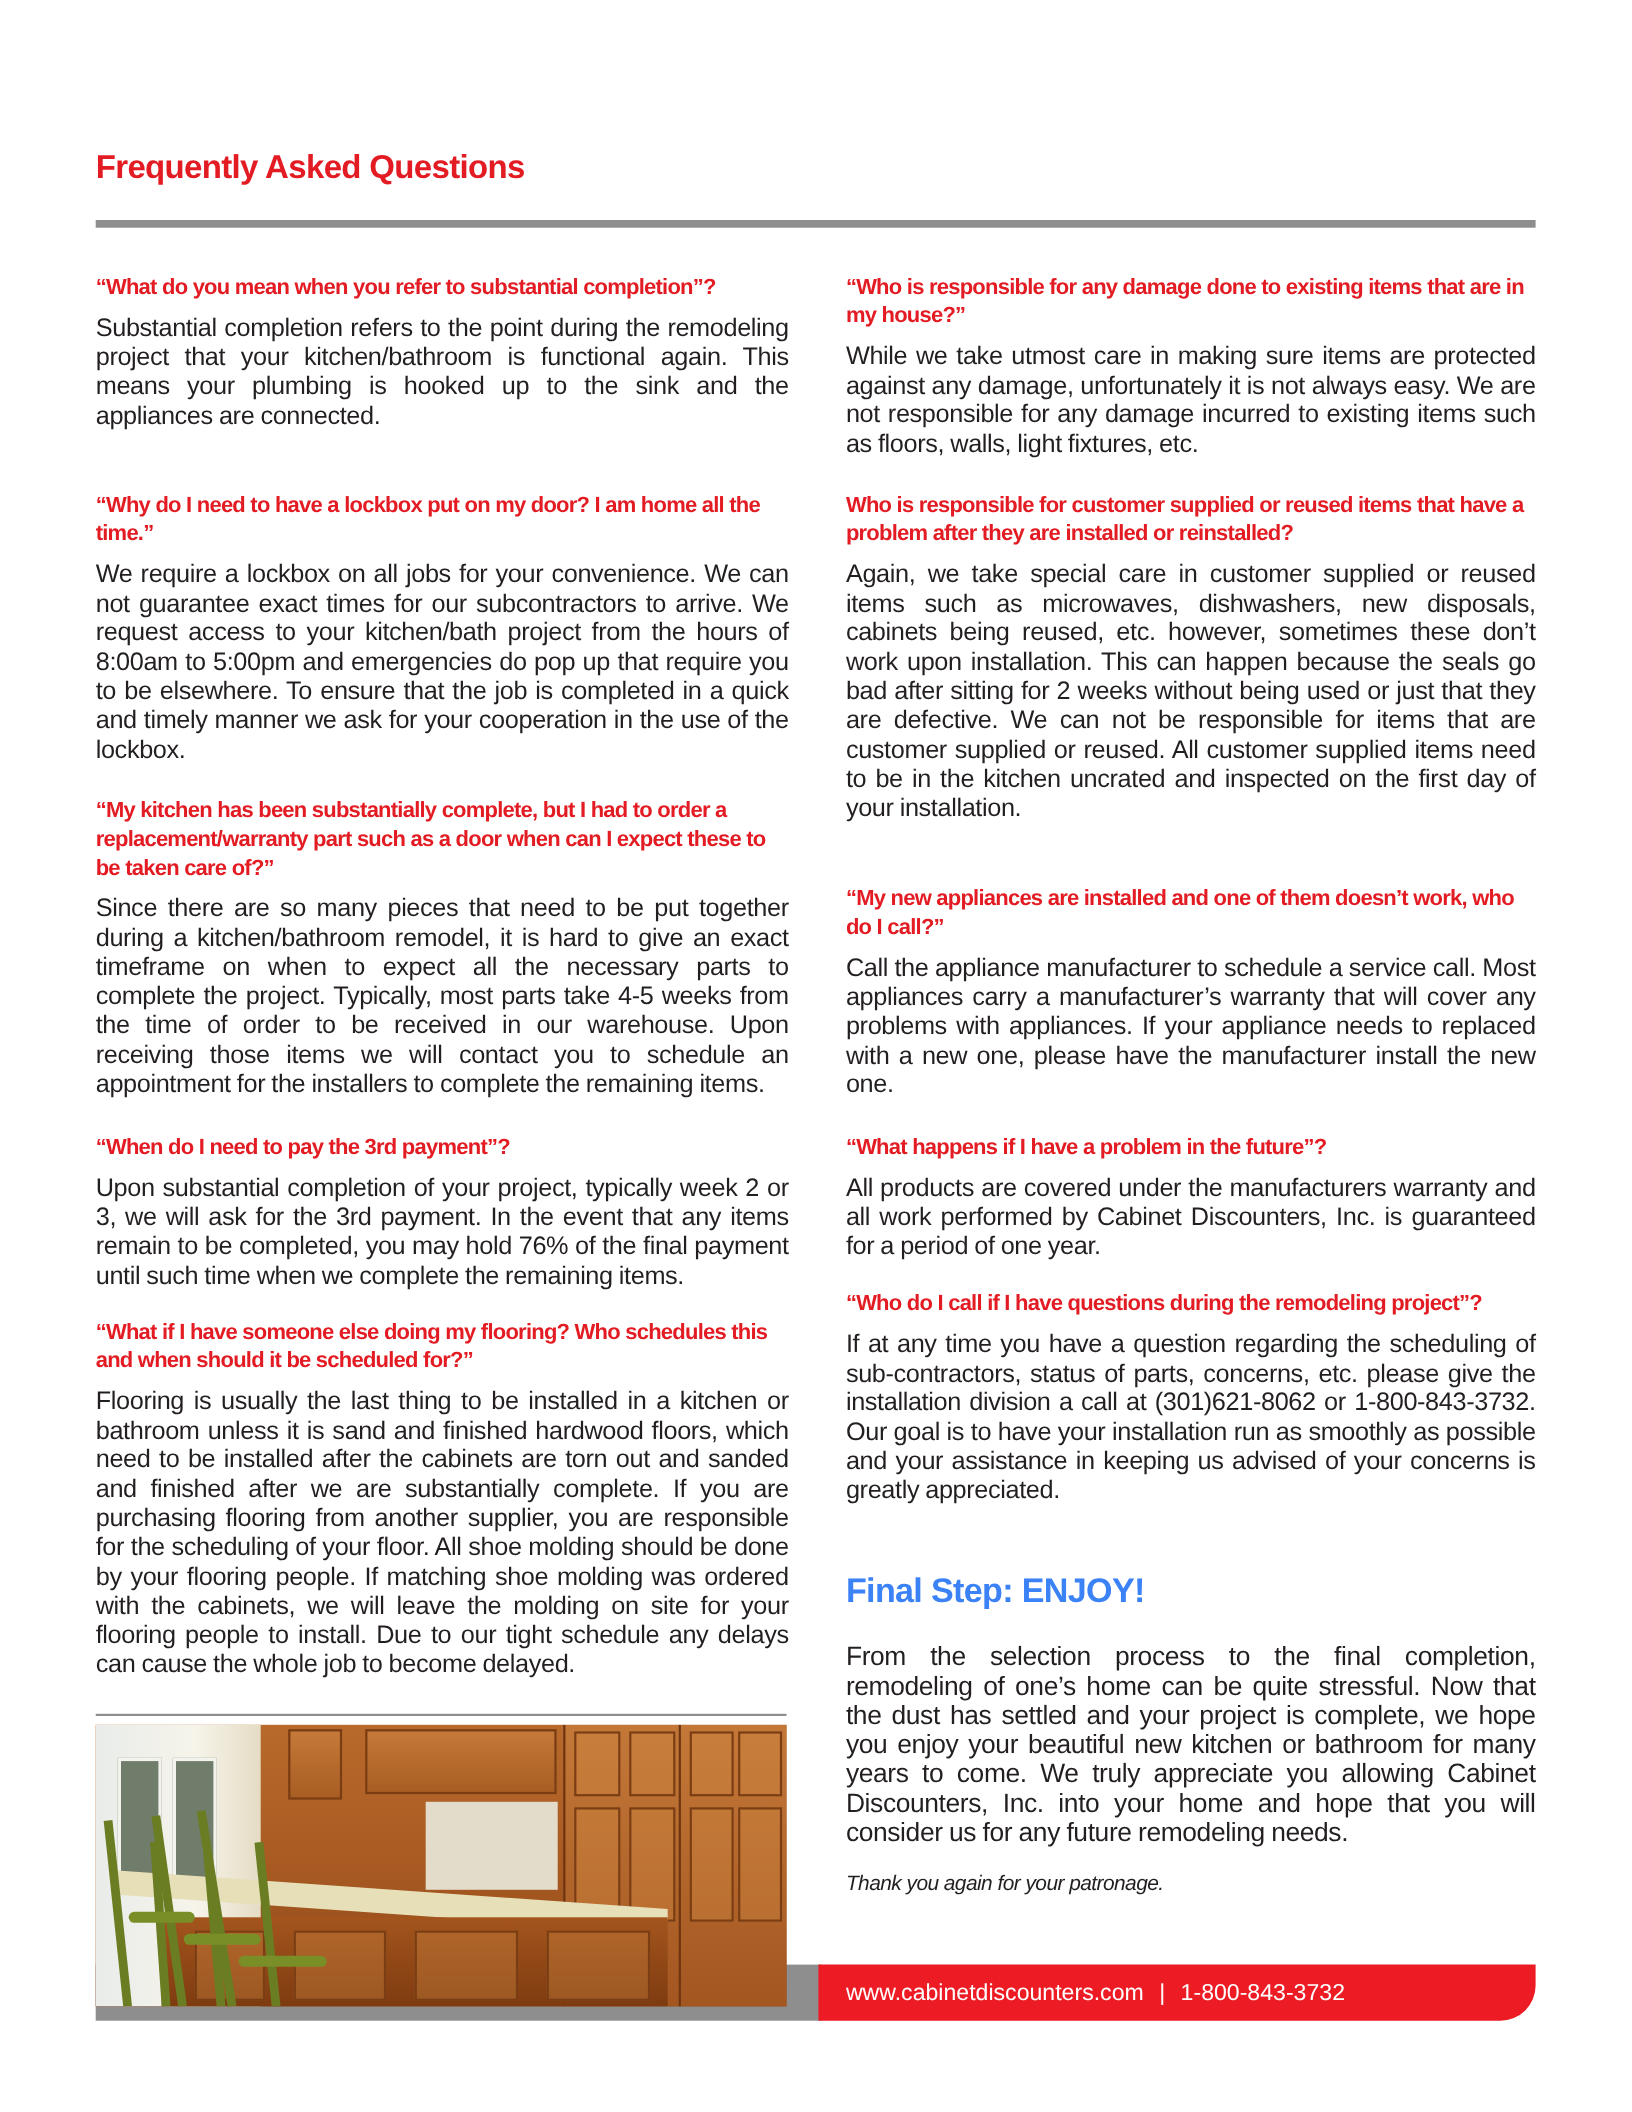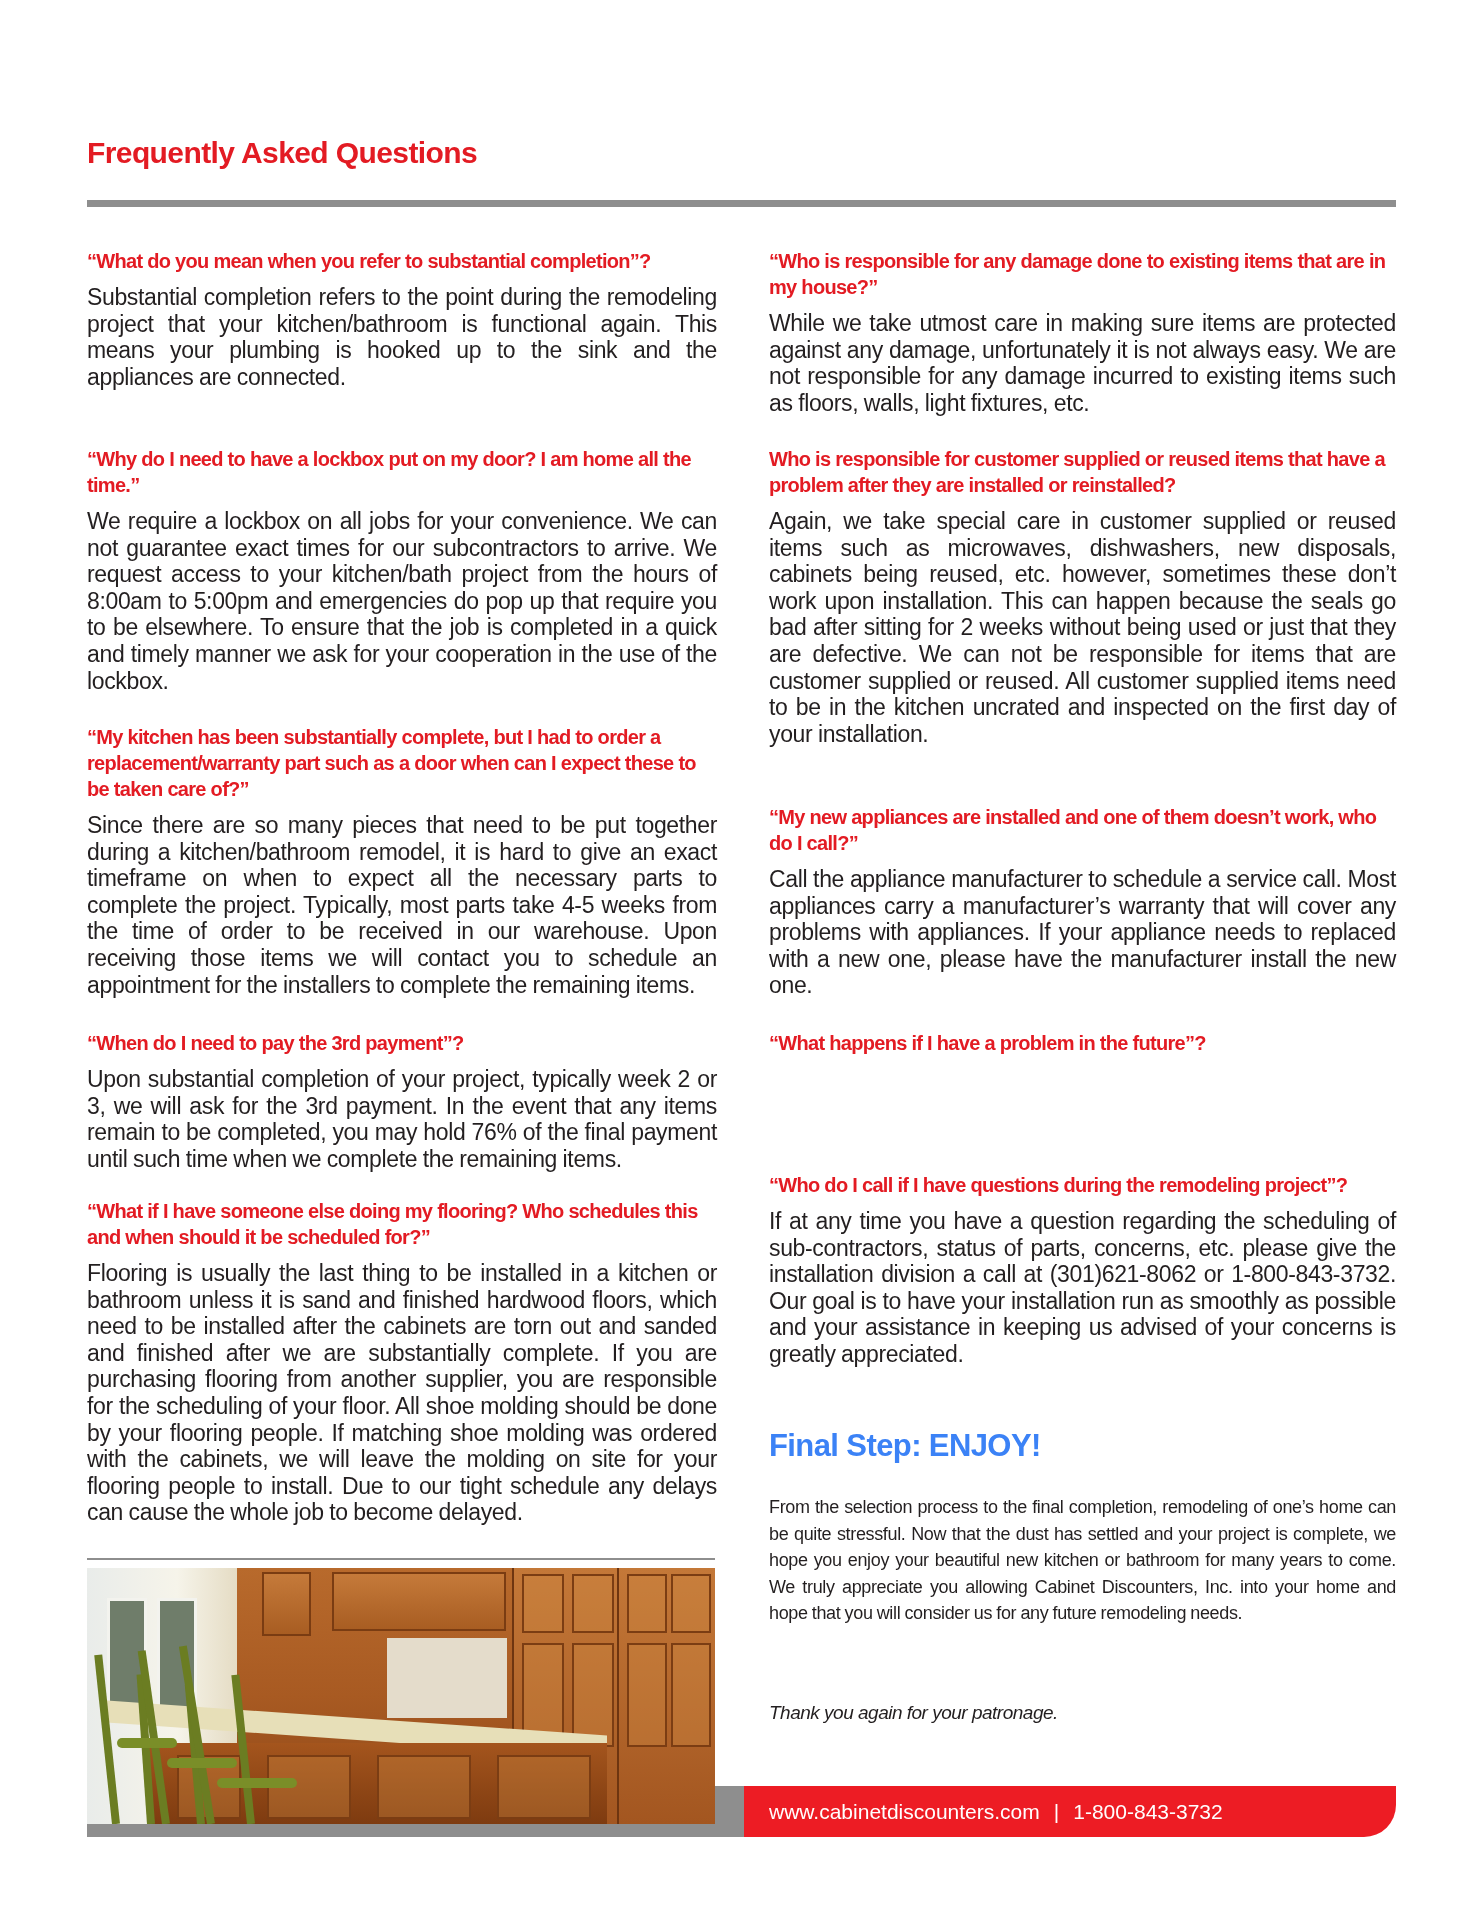--- a/index.html
+++ b/index.html
@@ -10,21 +10,21 @@
   .title-rule { position: absolute; left: 87px; top: 200px; width: 1309px; height: 7px; background: #8e8e8e; }
   .qa { position: absolute; width: 630px; }
   .qa.left { left: 87px; }
   .qa.right { left: 769px; width: 627px; }
   .q { margin: 0; font-size: 20px; line-height: 26px; font-weight: bold; color: #e31b23; letter-spacing: -0.7px; }
   .a { margin: 10px 0 0 0; font-size: 23px; line-height: 26.6px; text-align: justify; hyphens: auto;
        letter-spacing: -0.35px; word-spacing: -0.5px; }
   .final-heading { position: absolute; left: 769px; top: 1428px; margin: 0; font-size: 31px;
                    font-weight: bold; color: #3b82f6; letter-spacing: -0.6px; }
   .final-body { position: absolute; left: 769px; top: 1494px; width: 627px; margin: 0;
-                font-size: 18px; line-height: 26.6px; text-align: justify; hyphens: auto;
+                font-size: 24px; line-height: 26.6px; text-align: justify; hyphens: auto;
                 letter-spacing: -0.35px; word-spacing: -0.5px; }
   .thanks { position: absolute; left: 769px; top: 1702px; margin: 0; font-size: 19px; font-style: italic;
             letter-spacing: -0.5px; text-align: right; }
   .photo-rule { position: absolute; left: 87px; top: 1558px; width: 628px; height: 2px; background: #8e8e8e; }
   .photo { position: absolute; left: 87px; top: 1568px; width: 628px; height: 256px; overflow: hidden;
            background: linear-gradient(180deg, #b86a2c 0%, #a85a22 50%, #8e4717 100%); }
   .photo .wall { position: absolute; left: 0; top: 0; width: 150px; height: 256px;
                  background: linear-gradient(90deg, #e9ecea, #f6f4ea 60%, #e5dcc4); }
   .photo .win { position: absolute; top: 30px; width: 34px; height: 110px; background: #6f7d6a; border: 3px solid #f3f3ee; }
   .photo .upper { position: absolute; top: 4px; height: 70px; background: linear-gradient(180deg, #c57a3a, #a85d22);
@@ -79,20 +79,21 @@
 <div class="qa right" style="top:446px">
   <p class="q">Who is responsible for customer supplied or reused items that have a problem after they are installed or reinstalled?</p>
   <p class="a">Again, we take special care in customer supplied or reused items such as microwaves, dishwashers, new disposals, cabinets being reused, etc. however, sometimes these don’t work upon installation. This can happen because the seals go bad after sitting for 2 weeks without being used or just that they are defective. We can not be responsible for items that are customer supplied or reused. All customer supplied items need to be in the kitchen uncrated and inspected on the first day of your installation.</p>
 </div>
 <div class="qa right" style="top:804px">
   <p class="q">“My new appliances are installed and one of them doesn’t work, who do I call?”</p>
   <p class="a">Call the appliance manufacturer to schedule a service call. Most appliances carry a manufacturer’s warranty that will cover any problems with appliances. If your appliance needs to replaced with a new one, please have the manufacturer install the new one.</p>
 </div>
 <div class="qa right" style="top:1030px">
   <p class="q">“What happens if I have a problem in the future”?</p>
+  <p class="a">All products are covered under the manufacturers warranty and all work performed by Cabinet Discounters, Inc. is guaranteed for a period of one year.</p>
 </div>
 <div class="qa right" style="top:1172px">
   <p class="q">“Who do I call if I have questions  during the remodeling project”?</p>
   <p class="a">If at any time you have a question regarding the scheduling of sub-contractors, status of parts, concerns, etc. please give the installation division a call at (301)621-8062 or 1-800-843-3732. Our goal is to have your installation run as smoothly as possible and your assistance in keeping us advised of your concerns is greatly appreciated.</p>
 </div>
 
 <h2 class="final-heading">Final Step: ENJOY!</h2>
 <p class="final-body">From the selection process to the final completion, remodeling of one’s home can be quite stressful. Now that the dust has settled and your project is complete, we hope you enjoy your beautiful new kitchen or bathroom for many years to come. We truly appreciate you allowing Cabinet Discounters, Inc. into your home and hope that you will consider us for any future remodeling needs.</p>
 <p class="thanks">Thank you again for your patronage.</p>
 

